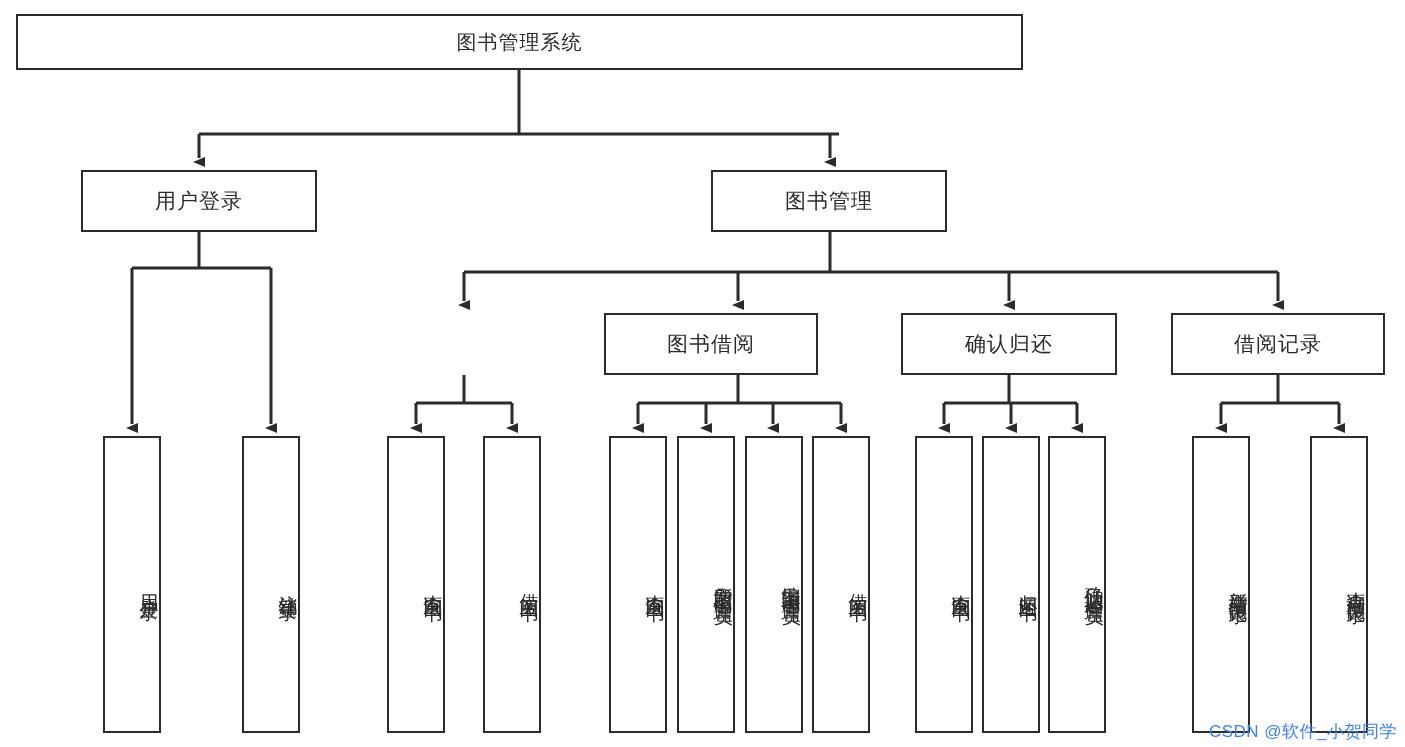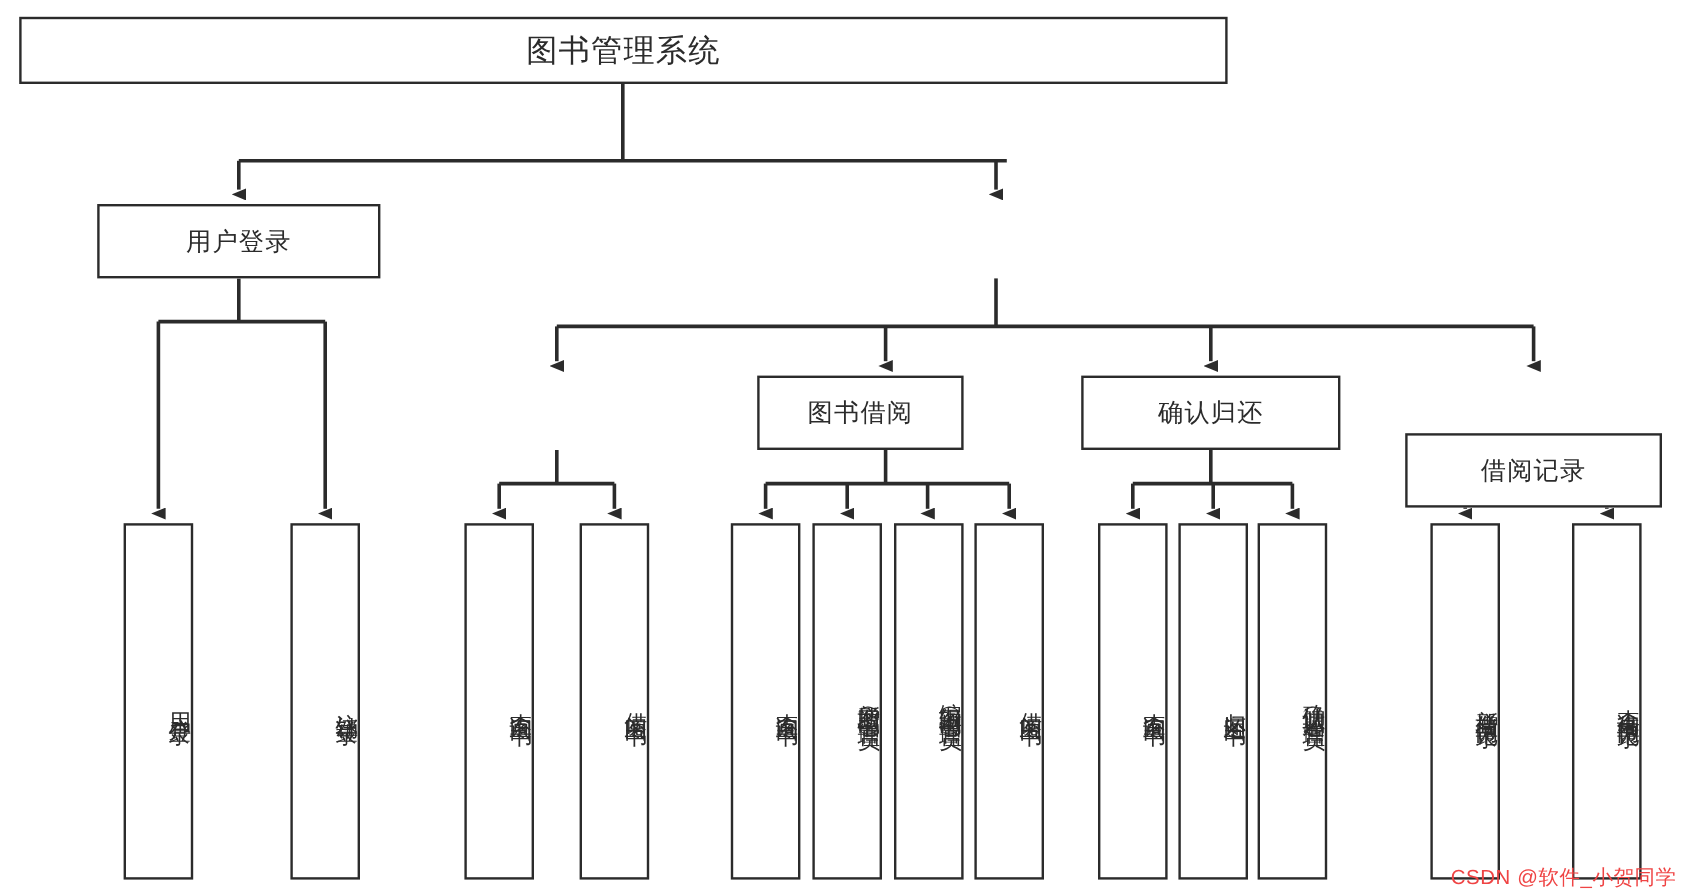--- a/index.html
+++ b/index.html
@@ -34,21 +34,21 @@
     align-items: center;
     justify-content: center;
     color: #2b2b2b;
   }
   .node.h {
     font-size: 21px;
     letter-spacing: 1px;
     white-space: nowrap;
   }
   .node.h.root {
-    font-size: 26px;
+    font-size: 20px;
   }
   .node.v {
     font-size: 19px;
     writing-mode: vertical-rl;
     text-orientation: upright;
     letter-spacing: 3px;
     line-height: 1;
     padding-top: 12px;
     padding-bottom: 12px;
     align-items: flex-start;
@@ -58,21 +58,21 @@
   .node.v .vtext {
     writing-mode: vertical-rl;
     text-orientation: upright;
     white-space: nowrap;
   }
   #watermark {
     position: absolute;
     right: 8px;
     bottom: 4px;
     font-size: 17px;
-    color: #ef4444;
+    color: #3b82f6;
     letter-spacing: 0.5px;
     white-space: nowrap;
   }
 </style>
 </head>
 <body>
 
 <div id="stage">
 
   <svg id="wires" viewBox="0 0 1405 747">
@@ -121,24 +121,25 @@
       <path d="M1278,375 L1278,403"></path>
       <path d="M1221,403 L1339,403"></path>
       <path d="M1221,403 L1221,424" marker-end="url(#arrow)"></path>
       <path d="M1339,403 L1339,424" marker-end="url(#arrow)"></path>
     </g>
   </svg>
 
   <div class="node h root" style="left:16px; top:14px; width:1007px; height:56px;">图书管理系统</div>
 
   <div class="node h" style="left:81px; top:170px; width:236px; height:62px;">用户登录</div>
+  <div class="node h" style="left:711px; top:170px; width:236px; height:62px;">图书管理</div>
 
-  <div class="node h" style="left:631px; top:313px; width:172px; height:62px;font-family:Liberation Mono, monospace;">图书借阅</div>
+  <div class="node h" style="left:604px; top:313px; width:214px; height:62px;font-family:Liberation Mono, monospace;">图书借阅</div>
   <div class="node h" style="left:901px; top:313px; width:216px; height:62px;">确认归还</div>
-  <div class="node h" style="left:1171px; top:313px; width:214px; height:62px;margin-top:48px;">借阅记录</div>
+  <div class="node h" style="left:1171px; top:313px; width:214px; height:62px;">借阅记录</div>
 
   <div class="node v" style="left:103px; top:436px; width:58px; height:297px;">
     <span class="vtext">用户登录</span>
   </div>
   <div class="node v" style="left:242px; top:436px; width:58px; height:297px;">
     <span class="vtext">注销登录</span>
   </div>
 
   <div class="node v" style="left:387px; top:436px; width:58px; height:297px;">
     <span class="vtext">查询图书</span>

